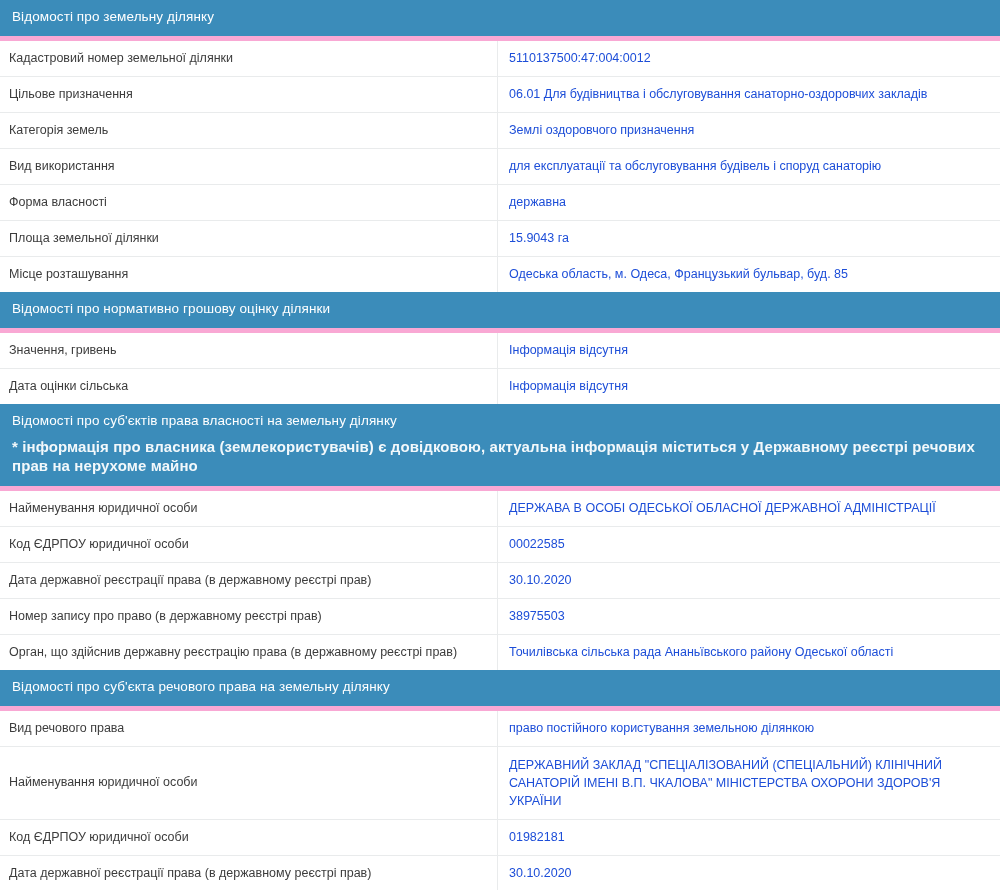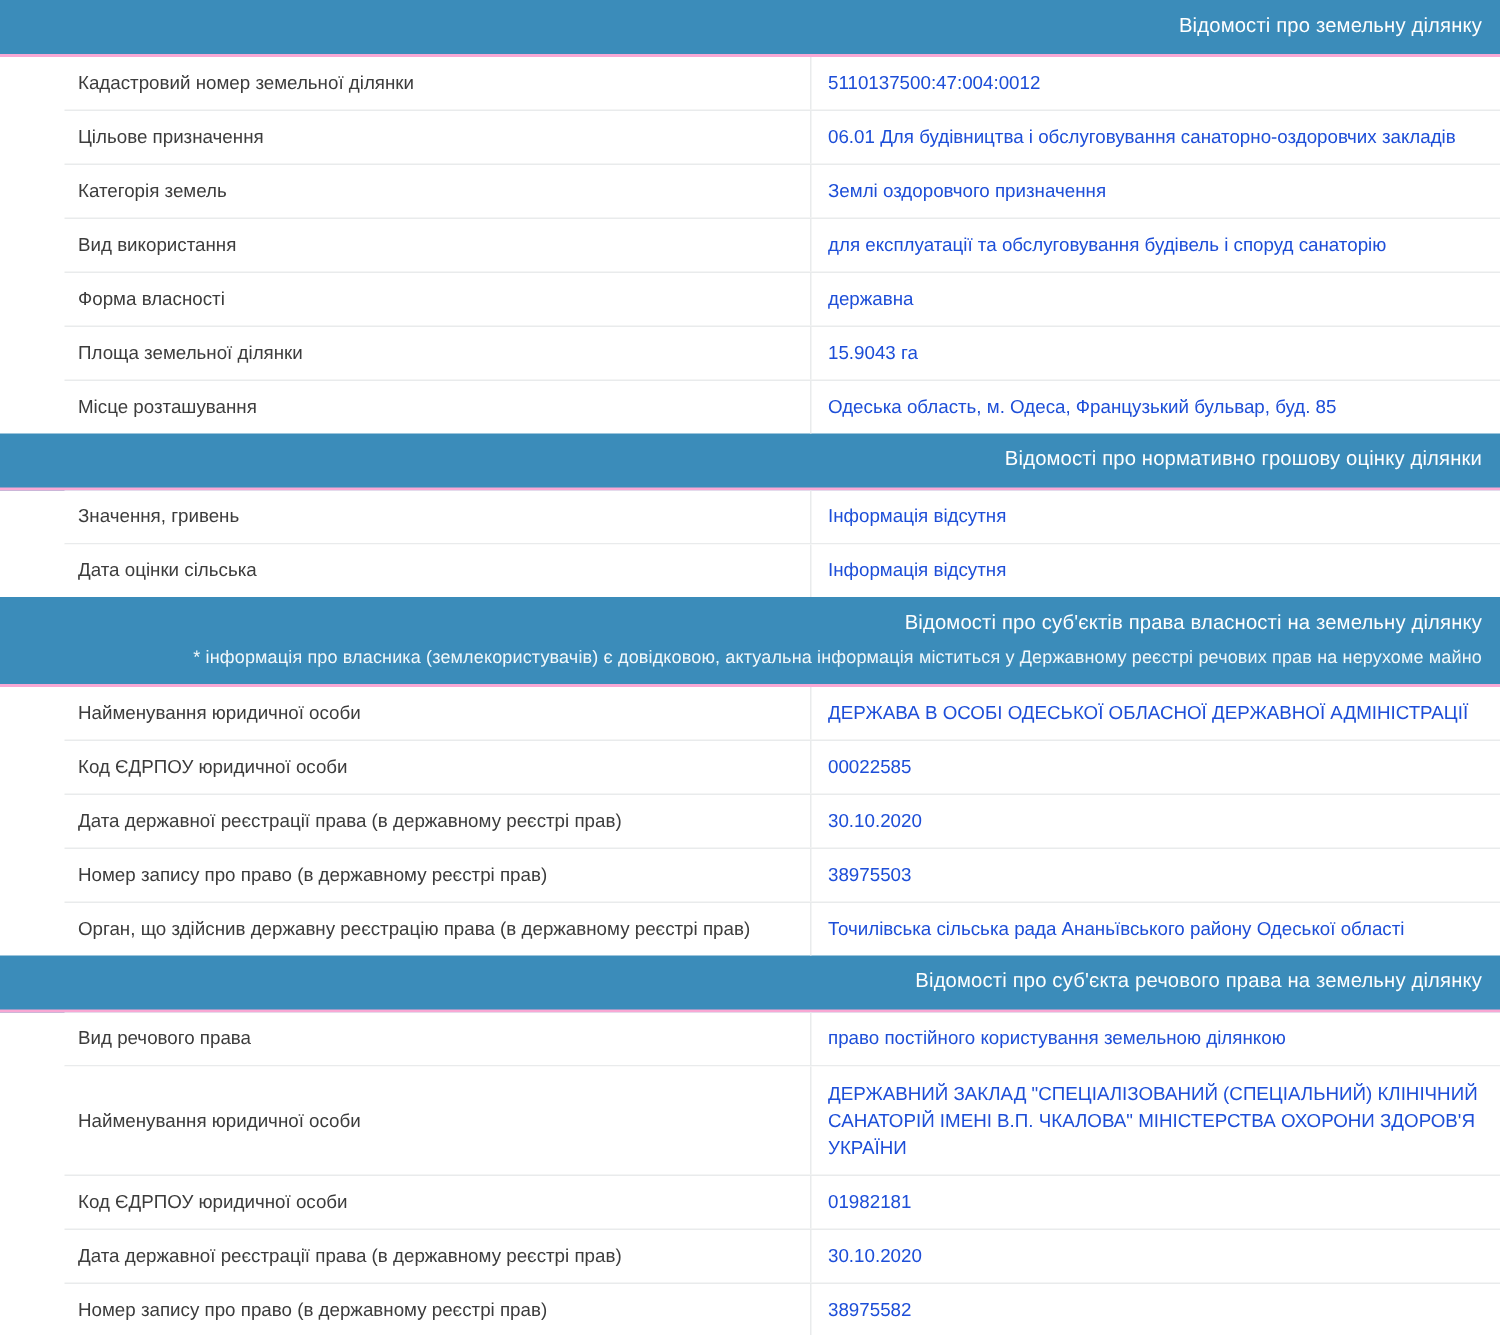--- a/index.html
+++ b/index.html
@@ -17,43 +17,43 @@
   }
   .sheet {
     width: 1000px;
     background: #ffffff;
   }
 
   
   .section-head {
     background: #3b8cba;
     color: #ffffff;
-    text-align: right;
+    text-align: left;
     font-size: 13.5px;
     line-height: 1.25;
     padding: 9px 12px 10px 12px;
-    border-bottom: 2px solid #f9a8d4;
+    border-bottom: 5px solid #f9a8d4;
   }
   .section-head .title {
     display: block;
     font-weight: 400;
     letter-spacing: .1px;
   }
   .section-head .note {
     display: block;
     margin-top: 7px;
-    font-size: 12px;
-    font-weight: 400;
+    font-size: 15px;
+    font-weight: 700;
     line-height: 1.3;
     color: #f2f8fb;
     letter-spacing: .1px;
   }
 
   
-  .rows { display: block; margin-left: 43px; }
+  .rows { display: block; }
   .row {
     display: flex;
     align-items: stretch;
     border-bottom: 1px solid #e9ebec;
     background: #ffffff;
     min-height: 34px;
   }
   .row:last-child { border-bottom: none; justify-content: flex-end; }
   .cell-label,
   .cell-value {

